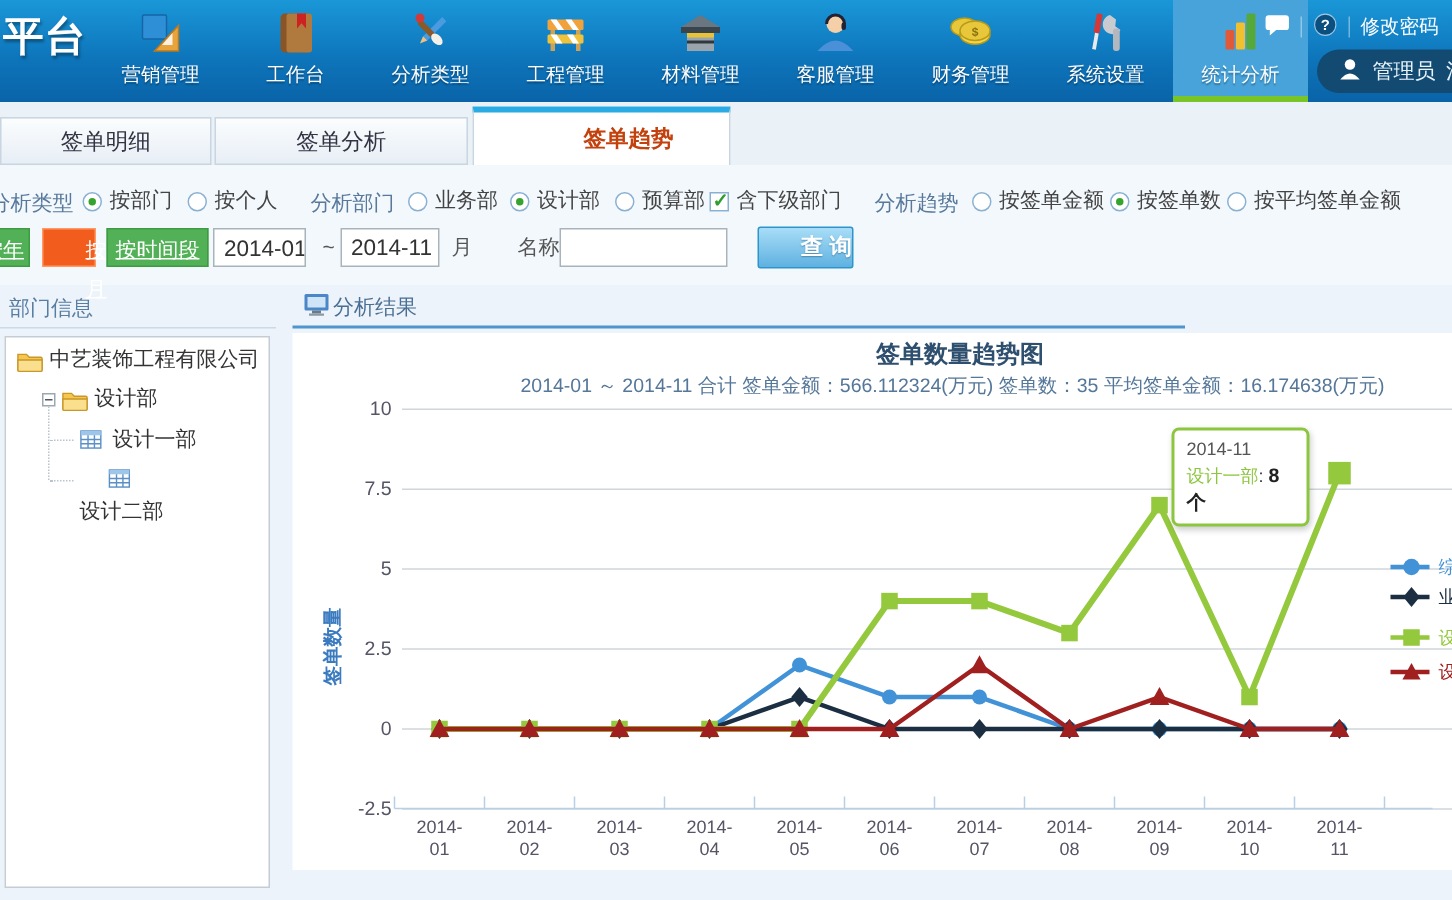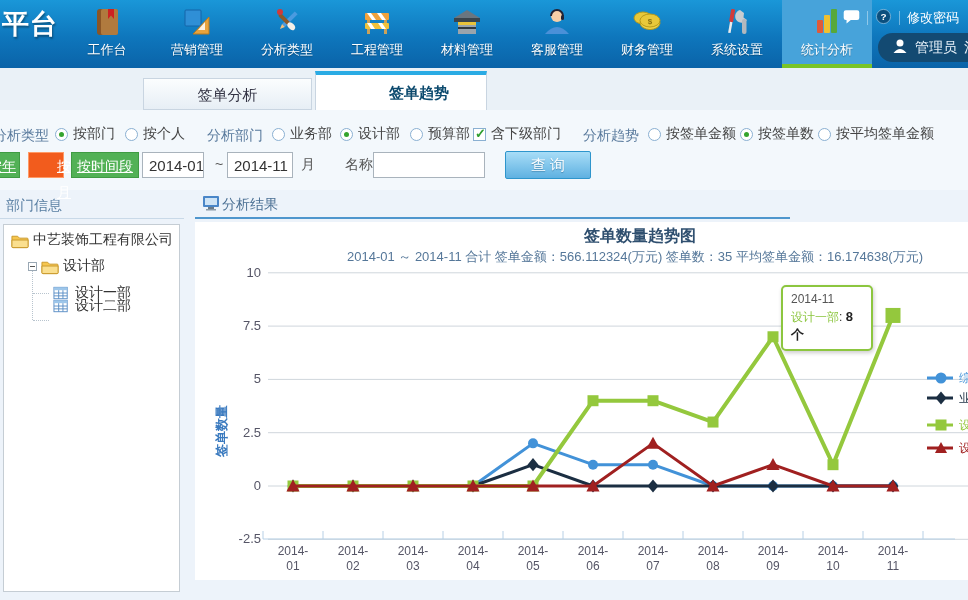--- a/index.html
+++ b/index.html
@@ -25,43 +25,43 @@
   .user-pill { position:absolute; left:878px; top:33px; width:140px; height:29px;
                background:#134a72; border-radius:15px 0 0 15px; display:flex; align-items:center;
                gap:7px; padding-left:14px; color:#e8f2fa; font-size:14px; white-space:nowrap; }
 
   
   .tabbar { position:absolute; left:0; top:68px; width:968px; height:42px; background:#eaf1f7; }
   .tab { position:absolute; top:10px; height:32px; line-height:32px; text-align:center;
          background:linear-gradient(#fbfdfe,#e7eef5); border:1px solid #c9d5e1; font-size:15px;
          color:#334; cursor:pointer; }
   .tab.active { top:3px; height:39px; line-height:36px; background:#fff; border-bottom:none;
-                border-top:4px solid #2aabe4; font-weight:bold; color:#0c4a6e;padding-left:36px; }
+                border-top:4px solid #2aabe4; font-weight:bold; color:#c2410c;padding-left:36px; }
 
   
   .filters { position:absolute; left:0; top:110px; width:968px; height:80px; background:#f3f8fc; }
   .flabel { position:absolute; top:0; font-size:14px; color:#58799c; white-space:nowrap; }
   .fopt { position:absolute; top:-2px; display:flex; align-items:center; gap:5px; white-space:nowrap;
           font-size:14px; color:#444; cursor:pointer; }
   .radio { width:13px; height:13px; border-radius:50%; border:1px solid #8ab0d2; background:#fff;
            position:relative; flex:0 0 auto; }
   .radio.sel::after { content:""; position:absolute; inset:3px; border-radius:50%; background:#35a42e; }
   .checkbox { width:13px; height:13px; border:1px solid #8ab0d2; background:#fff; position:relative; flex:0 0 auto; }
   .checkbox.checked::after { content:"\2713"; position:absolute; left:1px; top:-3px; color:#2f9e2f;
            font-weight:bold; font-size:13px; }
   .btn-period { position:absolute; top:0; height:26px; line-height:26px; text-align:center;
            color:#fff; font-size:14px; text-decoration:underline; background:#52b156;
            border:1px solid #3f9b43; cursor:pointer; }
   .btn-period.active { background:#f25c1d; border-color:#ff9a66; }
   .finput { position:absolute; top:0; height:26px; border:1px solid #a9b3bc; background:#fff;
            font-size:15px; color:#333; padding-left:6px; font-family:"Liberation Sans",sans-serif; }
   .ftext { position:absolute; top:4px; font-size:14px; color:#555; }
-  .btn-search { position:absolute; top:-1px; width:86px; height:28px; border:1px solid #2e95cc; border-radius:2px;
-           background:linear-gradient(#a8ddf7,#5fb1e1); color:#fff; font-size:15px; font-weight:normal;
-           text-align:center; line-height:26px; cursor:pointer; text-shadow:0 1px 1px rgba(0,60,100,.4); }
+  .btn-search { position:absolute; top:-1px; width:64px; height:28px; border:1px solid #2e95cc; border-radius:2px;
+           background:linear-gradient(#a8ddf7,#5fb1e1); color:#fff; font-size:15px; font-weight:bold;
+           text-align:right; line-height:26px; cursor:pointer; text-shadow:0 1px 1px rgba(0,60,100,.4); }
 
   
   .sidebar { position:absolute; left:0; top:190px; width:184px; height:410px; }
   .sb-title { padding:7px 0 0 6px; font-size:14px; color:#577da1; }
   .sb-underline { position:absolute; left:0; top:28px; width:184px; height:1px; background:#c9d9e8; }
   .tree-box { position:absolute; left:3px; top:34px; width:177px; height:368px; background:#fff;
               border:1px solid #c5cdd4; }
   .tree-row { position:absolute; display:flex; align-items:center; gap:4px; font-size:14px;
               color:#333; white-space:nowrap; cursor:pointer; }
   .expander { width:9px; height:9px; border:1px solid #9aa8b4; background:#fff; position:relative; }
@@ -93,36 +93,36 @@
 </style>
 </head>
 <body>
 
 <div class="navbar">
   <div class="logo">平台</div>
   <div class="nav-items">
       <div class="nav-item">
         <span class="nico">
           <svg width="32" height="32" viewBox="0 0 32 32">
+            <rect x="4" y="4" width="16" height="16" rx="1" fill="#2f8fd6" stroke="#1565a8"></rect>
+            <polygon points="12,28 28,28 28,11" fill="#e8a33d" stroke="#b97a1e"></polygon>
+            <polygon points="17,24 24,24 24,16" fill="#fff" opacity="0.85"></polygon>
+          </svg>
+        </span>
+        <span class="nlab">营销管理</span>
+      </div>
+      <div class="nav-item">
+        <span class="nico">
+          <svg width="32" height="32" viewBox="0 0 32 32">
             <rect x="6" y="3" width="21" height="26" rx="3" fill="#8a5526"></rect>
             <rect x="10" y="3" width="17" height="26" rx="2" fill="#b07a3e"></rect>
             <polygon points="17,3 23,3 23,13 20,9.5 17,13" fill="#cc2222"></polygon>
           </svg>
         </span>
         <span class="nlab">工作台</span>
-      </div>
-      <div class="nav-item">
-        <span class="nico">
-          <svg width="32" height="32" viewBox="0 0 32 32">
-            <rect x="4" y="4" width="16" height="16" rx="1" fill="#2f8fd6" stroke="#1565a8"></rect>
-            <polygon points="12,28 28,28 28,11" fill="#e8a33d" stroke="#b97a1e"></polygon>
-            <polygon points="17,24 24,24 24,16" fill="#fff" opacity="0.85"></polygon>
-          </svg>
-        </span>
-        <span class="nlab">营销管理</span>
       </div>
       <div class="nav-item">
         <span class="nico">
           <svg width="32" height="32" viewBox="0 0 32 32">
             <g transform="rotate(45 16 16)">
               <rect x="14" y="3" width="4" height="18" fill="#4a9be0"></rect>
               <polygon points="14,21 18,21 16,26" fill="#f0c080"></polygon>
             </g>
             <g transform="rotate(-45 16 16)">
               <rect x="14" y="5" width="4" height="14" rx="2" fill="#8a5a2b"></rect>
@@ -228,20 +228,21 @@
           <circle cx="8" cy="5" r="3.5" fill="#fff"></circle>
           <path d="M1.5 15 q6.5 -8 13 0 z" fill="#fff"></path>
         </svg>
     </span>
     <span>管理员</span>
     <span>注销</span>
   </div>
 </div>
 
 <div class="tabbar">
+    <div class="tab" style="left: 0px; width: 141px;">签单明细</div>
     <div class="tab" style="left: 143px; width: 169px;">签单分析</div>
     <div class="tab active" style="left: 315px; width: 172px;">签单趋势</div>
   </div>
 
 <div class="filters">
   <div id="frow1" style="position:absolute; left:0; top:17px; width:968px; height:22px;">
       <span class="flabel" style="left: -7px;">分析类型</span>
       <span class="fopt" style="left: 55px;">
         <span class="radio sel"></span>
         <span>按部门</span>
@@ -324,21 +325,21 @@
             <rect x="1" y="2" width="14" height="12" fill="#fff" stroke="#5b8fc6"></rect>
             <rect x="1" y="2" width="14" height="3" fill="#9dc6ea"></rect>
             <line x1="1" y1="8" x2="15" y2="8" stroke="#5b8fc6"></line>
             <line x1="1" y1="11" x2="15" y2="11" stroke="#5b8fc6"></line>
             <line x1="6" y1="5" x2="6" y2="14" stroke="#5b8fc6"></line>
             <line x1="10.5" y1="5" x2="10.5" y2="14" stroke="#5b8fc6"></line>
           </svg>
         </span>
         <span>设计一部</span>
       </div>
-      <div class="tree-row" style="top: 72px; left: 49px;">
+      <div class="tree-row" style="top: 86px; left: 49px; flex-direction: column;">
         <span style="display: inline-flex;">
           <svg width="18" height="17" viewBox="0 0 19 17">
             <rect x="1" y="2" width="14" height="12" fill="#fff" stroke="#5b8fc6"></rect>
             <rect x="1" y="2" width="14" height="3" fill="#9dc6ea"></rect>
             <line x1="1" y1="8" x2="15" y2="8" stroke="#5b8fc6"></line>
             <line x1="1" y1="11" x2="15" y2="11" stroke="#5b8fc6"></line>
             <line x1="6" y1="5" x2="6" y2="14" stroke="#5b8fc6"></line>
             <line x1="10.5" y1="5" x2="10.5" y2="14" stroke="#5b8fc6"></line>
           </svg>
         </span>

